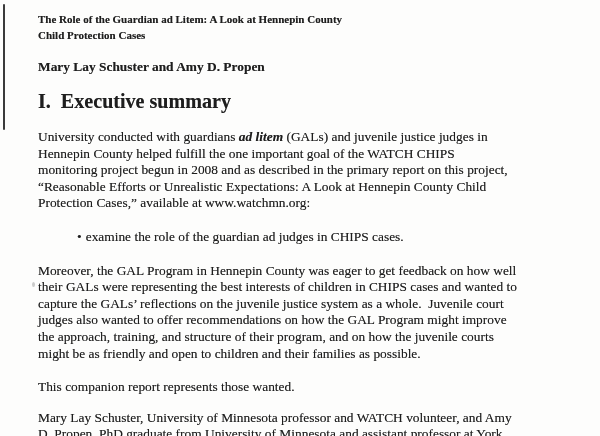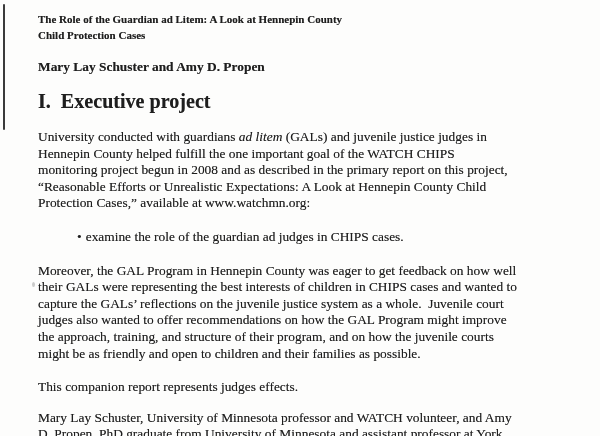--- a/index.html
+++ b/index.html
@@ -42,21 +42,21 @@
     font-weight: bold;
     white-space: pre-wrap;
     line-height: 17px;
   }
   p.body-para {
     margin: 0 0 17px 0;
     white-space: pre-wrap;
   }
   p.para3 { margin-bottom: 14px; }
   p.para4 { margin-bottom: 0; }
-  .italic-phrase { font-style: italic; }
+  .italic-phrase { font-style: italic; font-weight: bold; }
   .bullet-line {
     margin: 0 0 17px 0;
     padding-left: 39px;
     white-space: pre-wrap;
   }
   .bullet-marker { margin-right: 4px; }
   .scan-artifact-line {
     position: absolute;
     left: 3px; top: 4px;
     width: 2px; height: 126px;
@@ -77,35 +77,35 @@
 <div class="page">
 
   <span class="scan-artifact-line"></span>
   <span class="scan-speck"></span>
 
   <h1 class="doc-title">The Role of the Guardian ad Litem: A Look at Hennepin County
 Child Protection Cases</h1>
 
   <div class="doc-authors">Mary Lay Schuster and Amy D. Propen</div>
 
-  <h2 class="section-heading">I.  Executive project</h2>
+  <h2 class="section-heading">I.  Executive summary</h2>
 
   <p class="body-para"><span>University conducted with guardians </span><span class="italic-phrase">ad litem</span><span> (GALs) and juvenile justice judges in
 Hennepin County helped fulfill the one important goal of the WATCH CHIPS
 monitoring project begun in 2008 and as described in the primary report on this project,
 “Reasonable Efforts or Unrealistic Expectations: A Look at Hennepin County Child
 Protection Cases,” available at www.watchmn.org:</span></p>
 
   <div class="bullet-line"><span class="bullet-marker">•</span><span>examine the role of the guardian ad judges in CHIPS cases.</span></div>
 
   <p class="body-para">Moreover, the GAL Program in Hennepin County was eager to get feedback on how well
 their GALs were representing the best interests of children in CHIPS cases and wanted to
 capture the GALs’ reflections on the juvenile justice system as a whole.  Juvenile court
 judges also wanted to offer recommendations on how the GAL Program might improve
 the approach, training, and structure of their program, and on how the juvenile courts
 might be as friendly and open to children and their families as possible.</p>
 
-  <p class="body-para para3">This companion report represents judges effects.</p>
+  <p class="body-para para3">This companion report represents those wanted.</p>
 
   <p class="body-para para4">Mary Lay Schuster, University of Minnesota professor and WATCH volunteer, and Amy
 D. Propen, PhD graduate from University of Minnesota and assistant professor at York</p>
 
 </div>
 
 </body></html>

